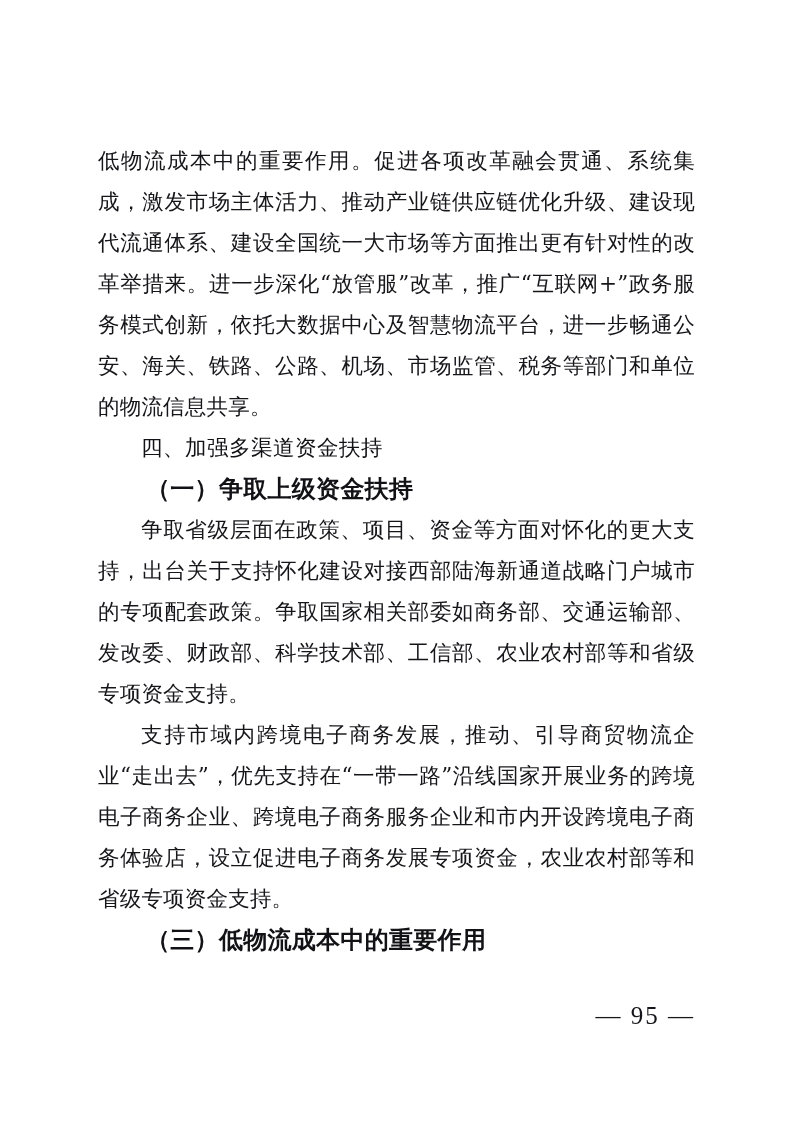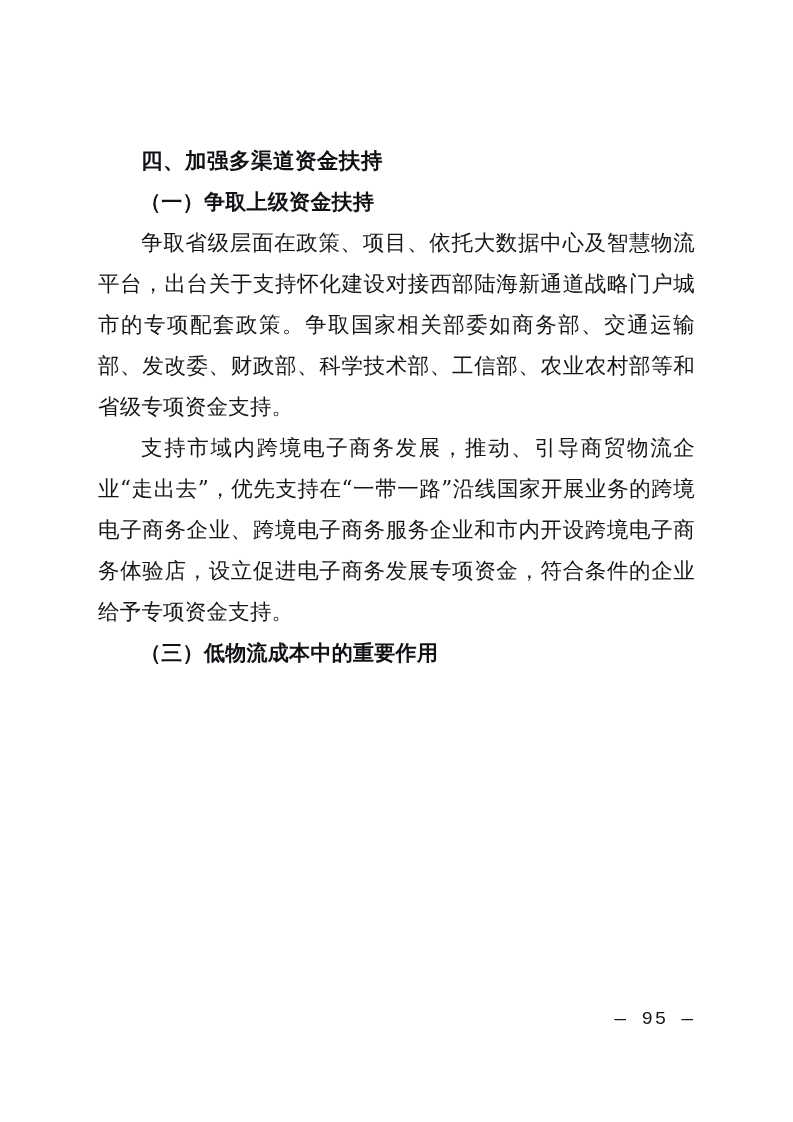--- a/index.html
+++ b/index.html
@@ -32,63 +32,64 @@
     letter-spacing: 0.2px;
     color: #16161a;
     margin: 0;
   }
   .indent {
     text-indent: 2em;
   }
   .section-heading {
     font-size: 21.5px;
     line-height: 41px;
-    font-weight: bold;
+    font-weight: normal;
     text-indent: 2em;
     margin: 0;
     color: #111116;
     letter-spacing: 0.5px;
   }
   .sub-heading {
-    font-size: 21px;
+    font-size: 24px;
     line-height: 41px;
     font-weight: bold;
     text-indent: 2em;
     margin: 0;
     color: #111116;
     letter-spacing: 0.3px;
   }
   .para-gap {
     height: 0px;
   }
   .page-number {
     position: absolute;
     right: 98px;
     bottom: 92px;
-    font-size: 19px;
+    font-size: 25px;
     letter-spacing: 2px;
     color: #16161a;
-    font-family: Liberation Mono, monospace;
+    font-family: Liberation Serif, serif;
   }
 </style>
 </head>
 <body>
 
 <div class="page">
 
+  <p class="body-text">低物流成本中的重要作用。促进各项改革融会贯通、系统集成，激发市场主体活力、推动产业链供应链优化升级、建设现代流通体系、建设全国统一大市场等方面推出更有针对性的改革举措来。进一步深化“放管服”改革，推广“互联网+”政务服务模式创新，依托大数据中心及智慧物流平台，进一步畅通公安、海关、铁路、公路、机场、市场监管、税务等部门和单位的物流信息共享。</p>
 
   <div class="para-gap"></div>
 
   <h2 class="section-heading">四、加强多渠道资金扶持</h2>
 
   <h3 class="sub-heading">（一）争取上级资金扶持</h3>
 
-  <p class="body-text indent">争取省级层面在政策、项目、依托大数据中心及智慧物流平台，出台关于支持怀化建设对接西部陆海新通道战略门户城市的专项配套政策。争取国家相关部委如商务部、交通运输部、发改委、财政部、科学技术部、工信部、农业农村部等和省级专项资金支持。</p>
+  <p class="body-text indent">争取省级层面在政策、项目、资金等方面对怀化的更大支持，出台关于支持怀化建设对接西部陆海新通道战略门户城市的专项配套政策。争取国家相关部委如商务部、交通运输部、发改委、财政部、科学技术部、工信部、农业农村部等和省级专项资金支持。</p>
 
 
-  <p class="body-text indent">支持市域内跨境电子商务发展，推动、引导商贸物流企业“走出去”，优先支持在“一带一路”沿线国家开展业务的跨境电子商务企业、跨境电子商务服务企业和市内开设跨境电子商务体验店，设立促进电子商务发展专项资金，符合条件的企业给予专项资金支持。</p>
+  <p class="body-text indent">支持市域内跨境电子商务发展，推动、引导商贸物流企业“走出去”，优先支持在“一带一路”沿线国家开展业务的跨境电子商务企业、跨境电子商务服务企业和市内开设跨境电子商务体验店，设立促进电子商务发展专项资金，农业农村部等和省级专项资金支持。</p>
 
   <h3 class="sub-heading">（三）低物流成本中的重要作用</h3>
 
 
 </div>
 
 <div class="page-number">— 95 —</div>
 
 </body></html>

